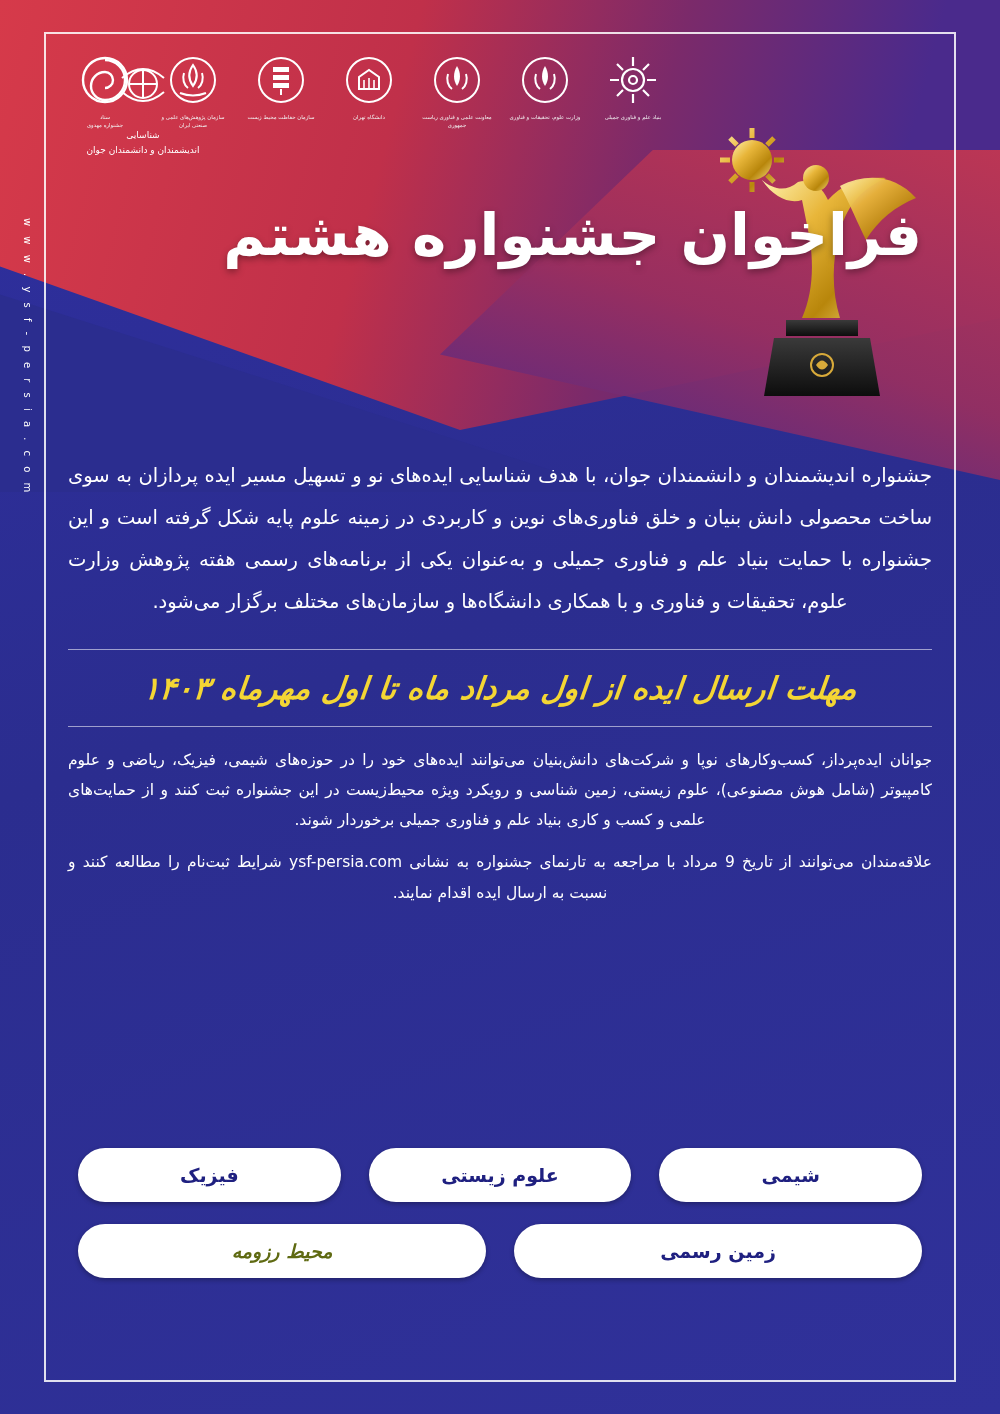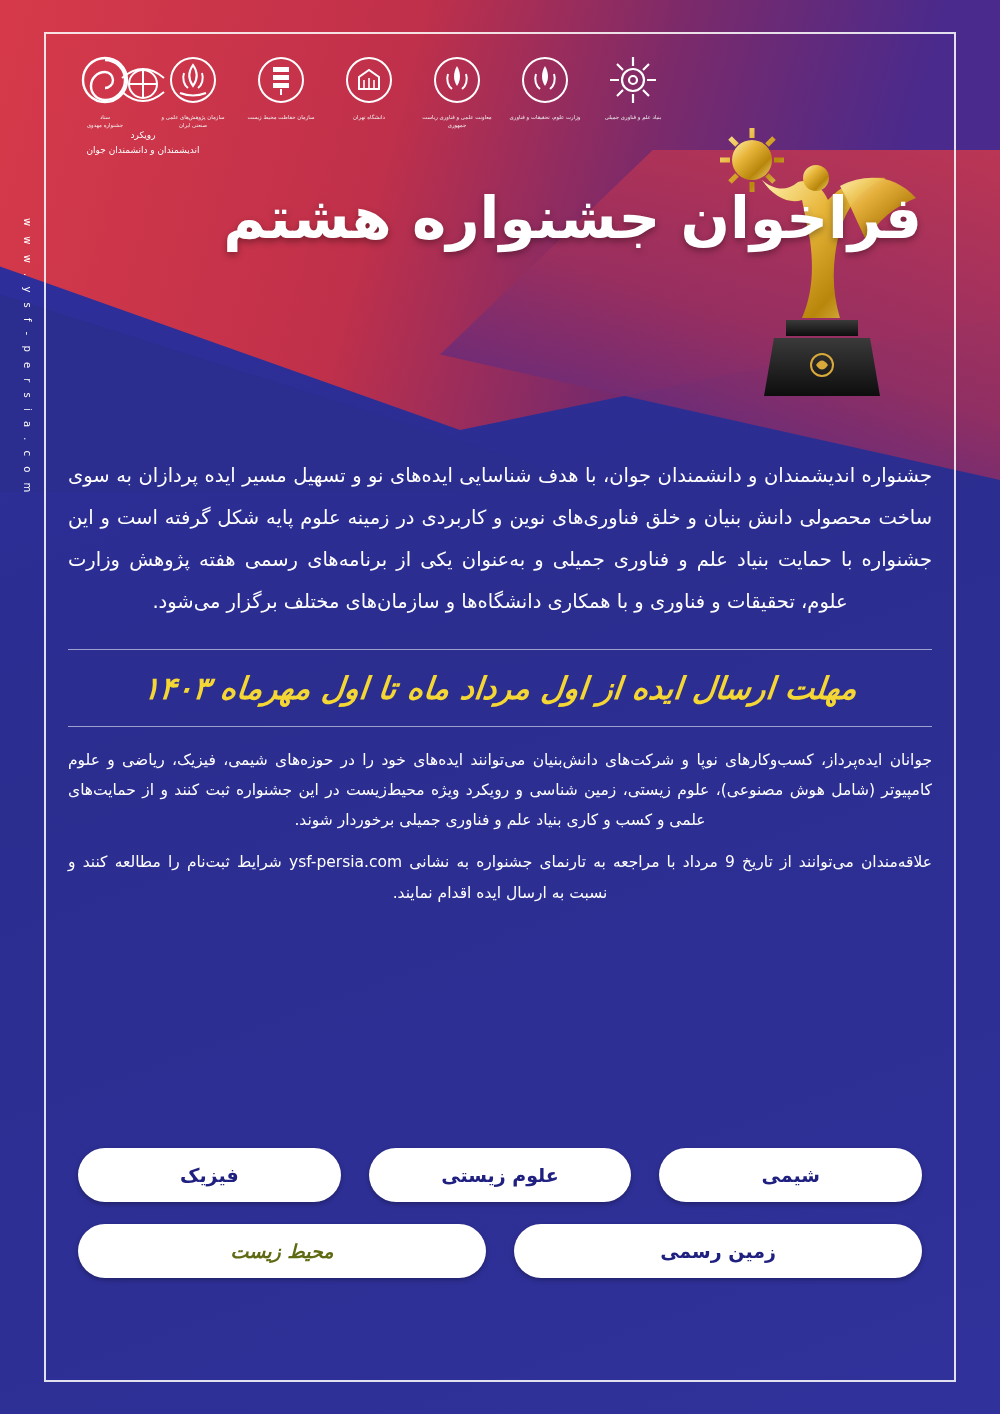--- a/index.html
+++ b/index.html
@@ -80,21 +80,21 @@
 
   .brand {
     position: absolute; top: 58px; left: 58px;
     width: 170px; text-align: center; color: #fff; z-index: 8;
   }
   .brand .mark { margin-bottom: 6px; }
   .brand .cap { font-size: 9px; line-height: 1.7; }
 
   
   .headline {
-    position: absolute; top: 179px; right: 78px;
+    position: absolute; top: 196px; right: 78px;
     font-size: 58px; font-weight: bold; color: #fff;
     text-shadow: 0 3px 7px rgba(0,0,0,.35);
     letter-spacing: -1px;
     z-index: 8;
     line-height: 1.35;
     direction: rtl;
   }
 
   
   .vurl {
@@ -254,21 +254,21 @@
     <div class="mark">
       <svg width="66" height="60" viewBox="0 0 66 60">
         <g fill="none" stroke="#fff" stroke-width="2">
           <circle cx="33" cy="26" r="14"></circle>
           <path d="M33 12 L33 40 M19 26 L47 26"></path>
           <path d="M12 20 Q33 2 54 20"></path>
           <path d="M12 34 Q33 52 54 34"></path>
         </g>
       </svg>
     </div>
-    <div class="cap">رویکرد</div>
+    <div class="cap">شناسایی</div>
     <div class="cap">اندیشمندان و دانشمندان جوان</div>
   </div>
 
   <div class="trophy">
     <svg width="240" height="310" viewBox="0 0 240 310">
       <defs>
         <linearGradient id="gold" x1="0" y1="0" x2="1" y2="1">
           <stop offset="0%" stop-color="#fff3b0"></stop>
           <stop offset="35%" stop-color="#e8b63a"></stop>
           <stop offset="70%" stop-color="#b8860b"></stop>
@@ -327,17 +327,17 @@
   </div>
 
   <div class="fields">
     <div class="frow">
       <div class="fbtn">شیمی</div>
       <div class="fbtn">علوم زیستی</div>
       <div class="fbtn">فیزیک</div>
     </div>
     <div class="frow">
       <div class="fbtn">زمین رسمی</div>
-      <div class="fbtn env">محیط زیست</div>
+      <div class="fbtn env">محیط رزومه</div>
     </div>
   </div>
 
 </div>
 
 </body></html>

